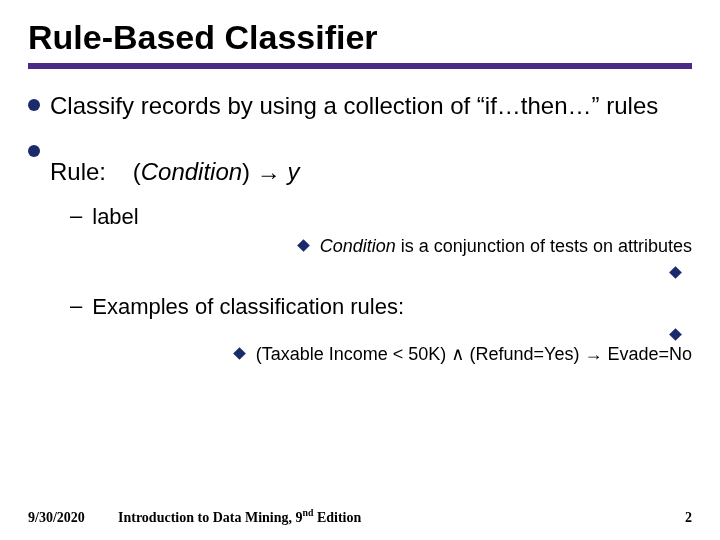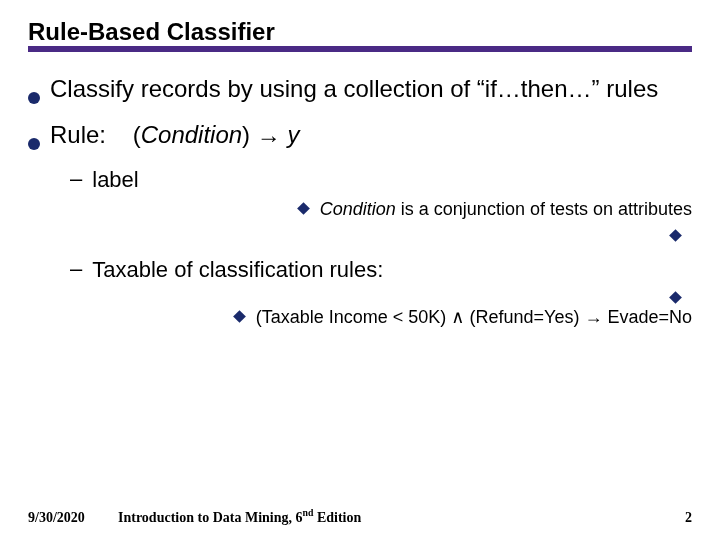--- a/index.html
+++ b/index.html
@@ -5,46 +5,47 @@
   * { margin: 0; padding: 0; box-sizing: border-box; }
   html, body { width: 720px; height: 540px; }
   body {
     font-family: Arial, Helvetica, sans-serif;
     background: #fff;
     color: #000;
     position: relative;
     padding: 18px 28px 0 28px;
   }
   .title {
-    font-size: 24px;
+    font-size: 34px;
     font-weight: bold;
+    margin-bottom: 6px;
   }
   .rule-line {
     height: 6px;
     background: #4a2a85;
     width: 100%;
     margin-bottom: 22px;
   }
   .bullet-l1 {
     display: flex;
-    align-items: flex-end;
+    align-items: flex-start;
     margin-bottom: 16px;
   }
   .bullet-l1 .dot {
     width: 12px; height: 12px; border-radius: 50%;
     background: #1a2a6b;
     flex-shrink: 0;
     margin-top: 8px;
     margin-right: 10px;
   }
   .bullet-l1 .txt {
     font-size: 24px;
     line-height: 1.25;
   }
-  .rule-expr { white-space: nowrap; }
+  .rule-expr { white-space: nowrap; margin-top: 20px; }
   .italic { font-style: italic; }
   .sym { font-family: 'Times New Roman', serif; }
   .bullet-l2 {
     margin-left: 42px;
     display: flex;
     align-items: flex-start;
     margin-top: 6px;
     margin-bottom: 4px;
   }
   .bullet-l2 .dash {
@@ -121,31 +122,31 @@
 </div>
 
 <div class="bullet-l3">
   <div class="diamond"></div>
 </div>
 
 <div class="spacer-sm"></div>
 
 <div class="bullet-l2">
   <div class="dash">–</div>
-  <div class="txt">Taxable of classification rules:</div>
+  <div class="txt">Examples of classification rules:</div>
 </div>
 
 <div class="bullet-l3">
   <div class="diamond"></div>
 </div>
 
 <div class="bullet-l3">
   <div class="diamond"></div>
   <div class="txt">(Taxable Income &lt; 50K) ∧ (Refund=Yes) → Evade=No</div>
 </div>
 
 <div class="footer">
   <div class="date">9/30/2020</div>
   <div class="book">
-    <span>Introduction to Data Mining, 6</span><sup>nd</sup><span> Edition</span>
+    <span>Introduction to Data Mining, 9</span><sup>nd</sup><span> Edition</span>
   </div>
   <div class="page">2</div>
 </div>
 
 </body></html>

